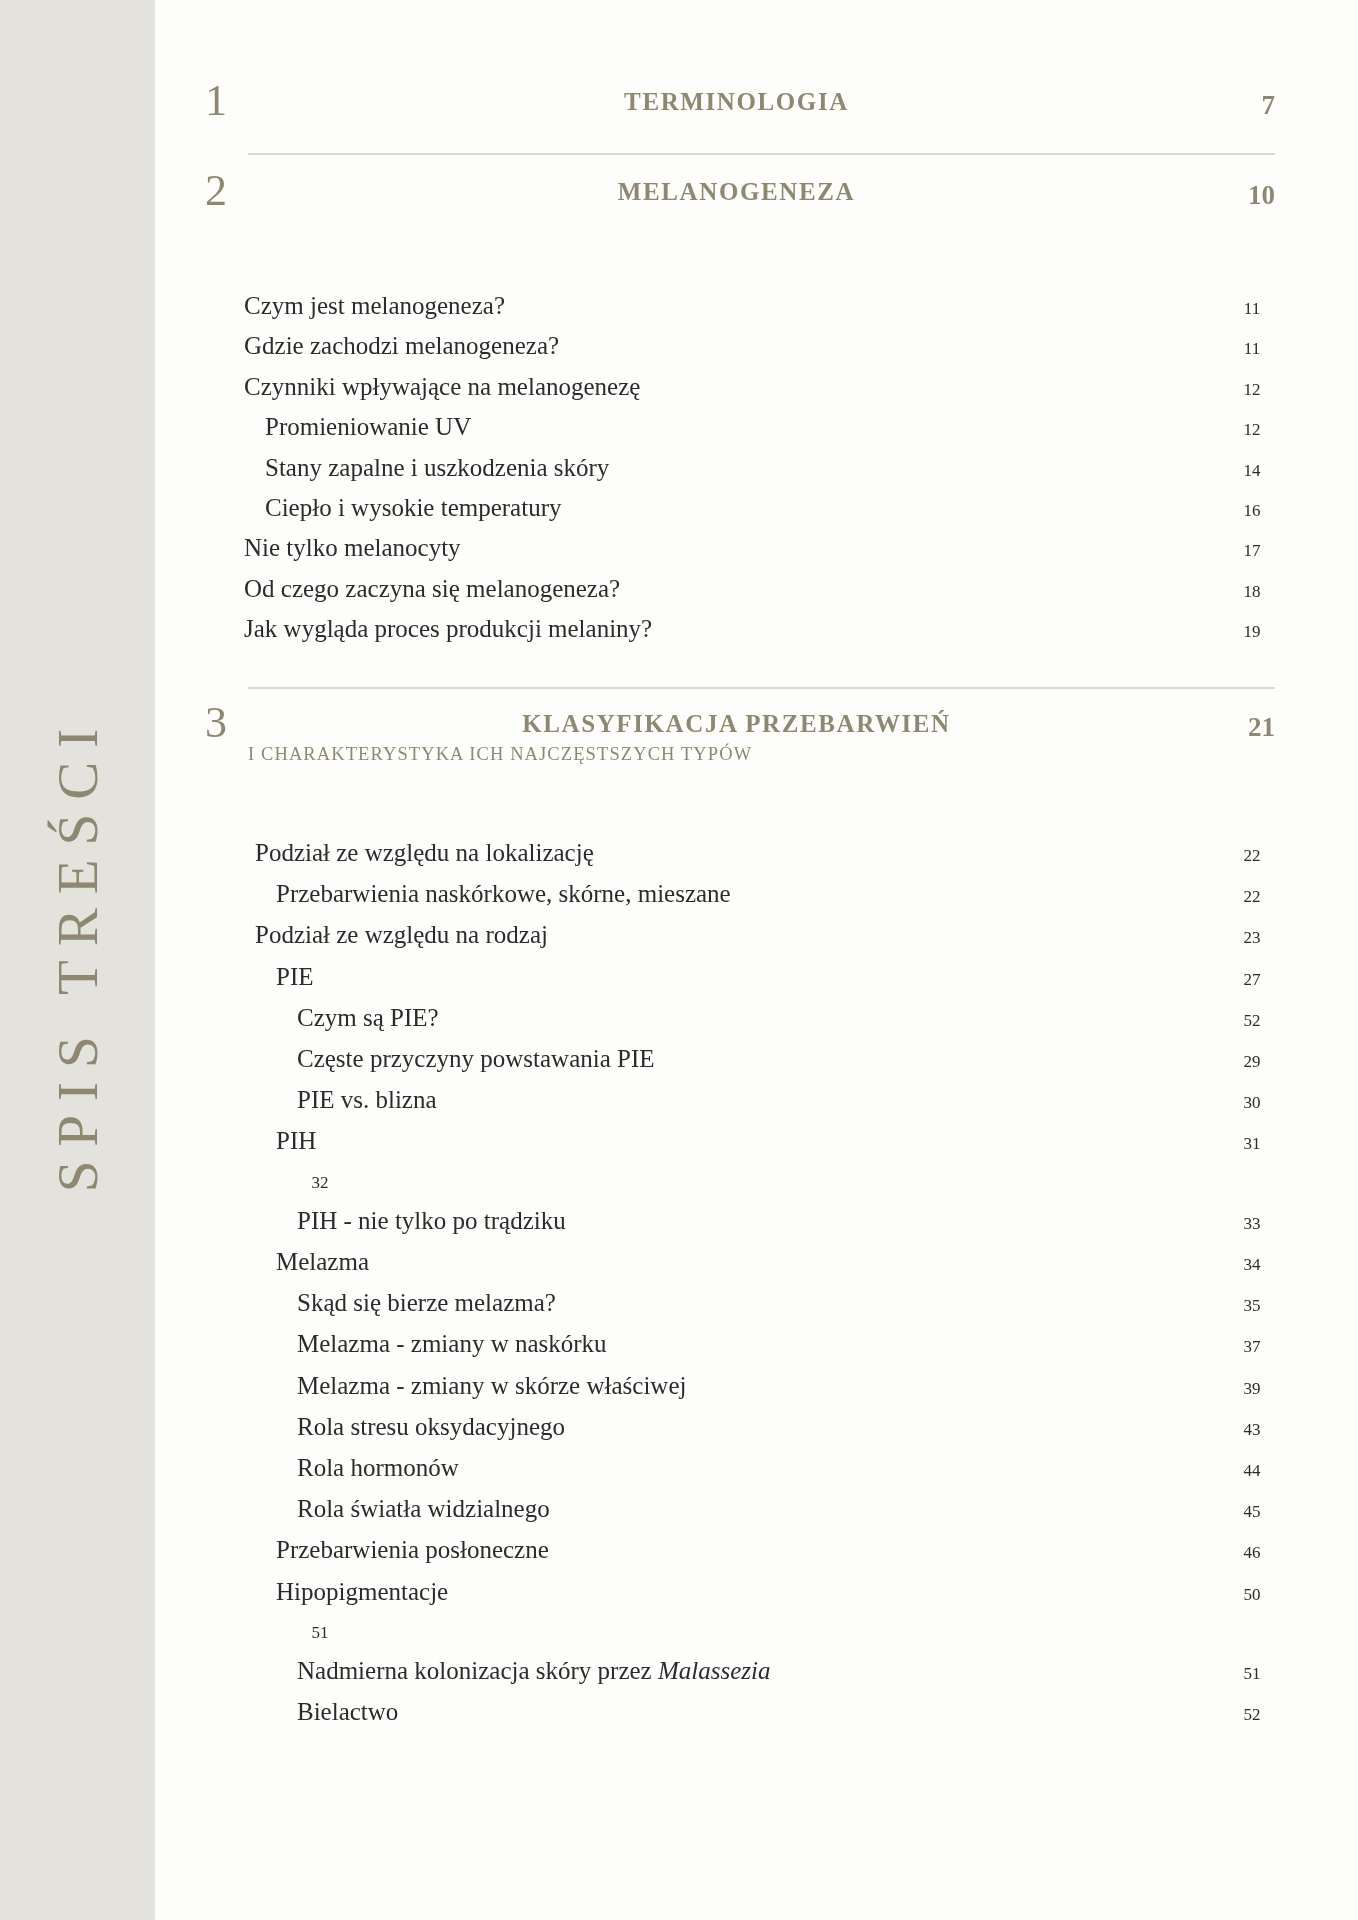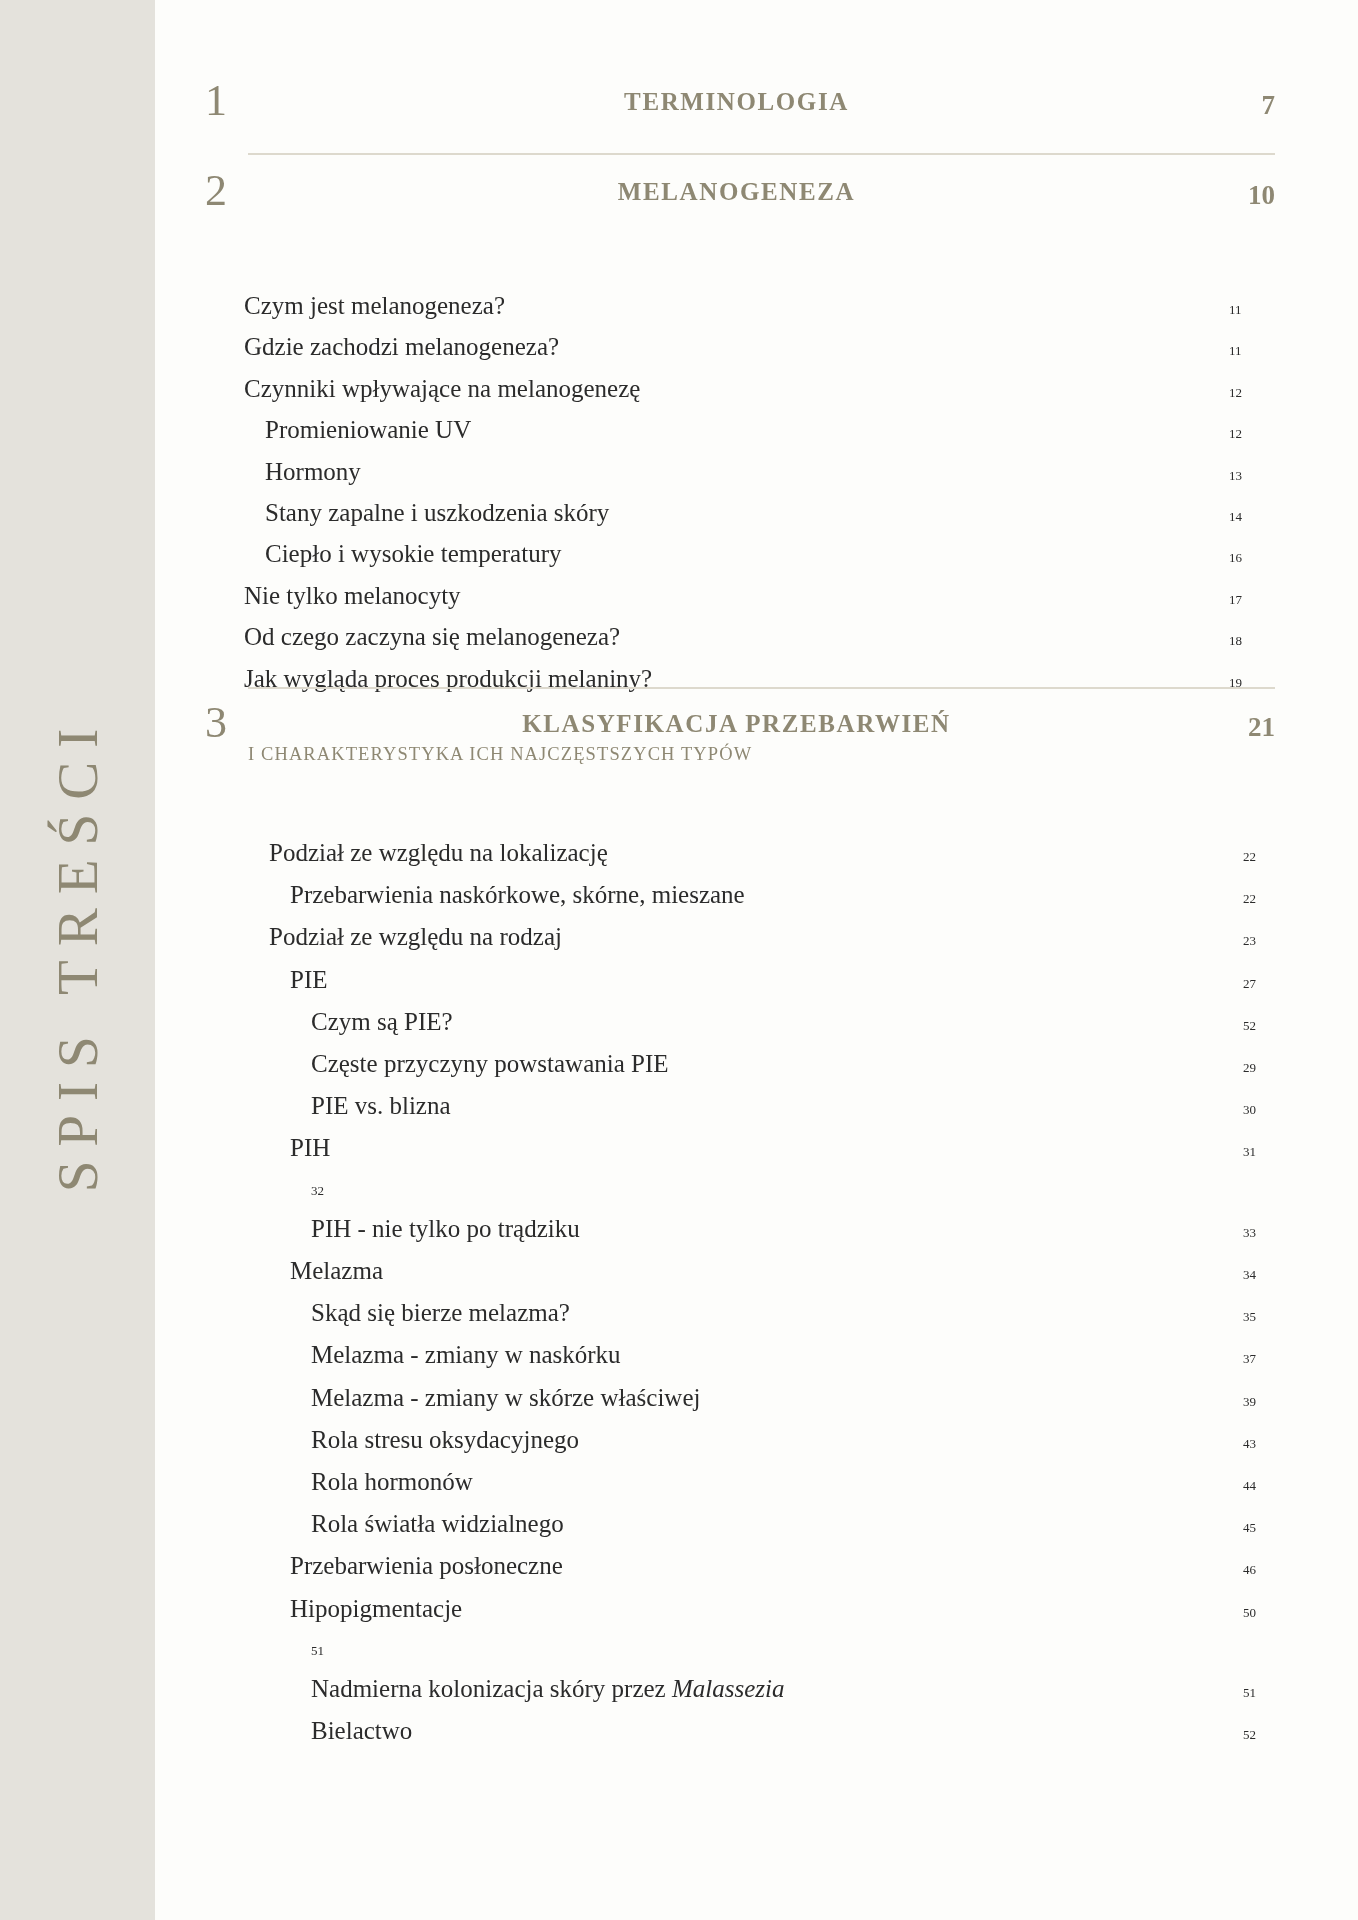--- a/index.html
+++ b/index.html
@@ -140,23 +140,23 @@
     color: #2b2b2b;
     font-family: "Liberation Serif", "DejaVu Serif", serif;
   }
   .entry-label {
     flex: 1 1 auto;
     white-space: nowrap;
   }
   .entry-label i { font-style: italic; }
   .entry-page {
     flex: 0 0 auto;
-    text-align: left;
+    text-align: center;
     min-width: 46px;
-    font-size: 13px;
+    font-size: 17px;
     color: #2b2b2b;
   }
   .lvl0 { padding-left: 0px; }
   .lvl1 { padding-left: 21px; }
   .lvl2 { padding-left: 42px; }
 
   
   .block-ch2 .entries { padding-left: 44px; }
   .block-ch3 .entries { padding-left: 55px; }
 
@@ -166,21 +166,21 @@
   .block-ch2 .entry { line-height: 37.4px; }
   .block-ch3 .entry { line-height: 38.2px; }
 
   
   .pos-ch1   { position: absolute; left: 45px;  top: 78px;   width: 1075px; }
   .pos-div1  { position: absolute; left: 45px;  top: 153px;  width: 1075px; }
   .pos-ch2   { position: absolute; left: 45px;  top: 168px;  width: 1075px; }
   .pos-ents2 { position: absolute; left: 45px;  top: 283px;  width: 1075px; }
   .pos-div2  { position: absolute; left: 45px;  top: 687px;  width: 1075px; }
   .pos-ch3   { position: absolute; left: 45px;  top: 700px;  width: 1075px; }
-  .pos-ents3 { position: absolute; left: 59px;  top: 830px;  width: 1075px; }
+  .pos-ents3 { position: absolute; left: 45px;  top: 830px;  width: 1075px; }
 </style>
 </head>
 <body>
 
 <div class="page"></div>
 
 <div class="side-band"></div>
 <div class="side-title">
   <span>SPIS TREŚCI</span>
 </div>
@@ -221,24 +221,20 @@
           <div class="entry-label">Gdzie zachodzi melanogeneza?</div>
           <div class="entry-page">11</div>
         </div>
         <div class="entry lvl0">
           <div class="entry-label">Czynniki wpływające na melanogenezę</div>
           <div class="entry-page">12</div>
         </div>
         <div class="entry lvl1">
           <div class="entry-label">Promieniowanie UV</div>
           <div class="entry-page">12</div>
-        </div>
-        <div class="entry lvl1">
-          <div class="entry-label">Hormony</div>
-          <div class="entry-page">13</div>
         </div>
         <div class="entry lvl1">
           <div class="entry-label">Stany zapalne i uszkodzenia skóry</div>
           <div class="entry-page">14</div>
         </div>
         <div class="entry lvl1">
           <div class="entry-label">Ciepło i wysokie temperatury</div>
           <div class="entry-page">16</div>
         </div>
         <div class="entry lvl0">

